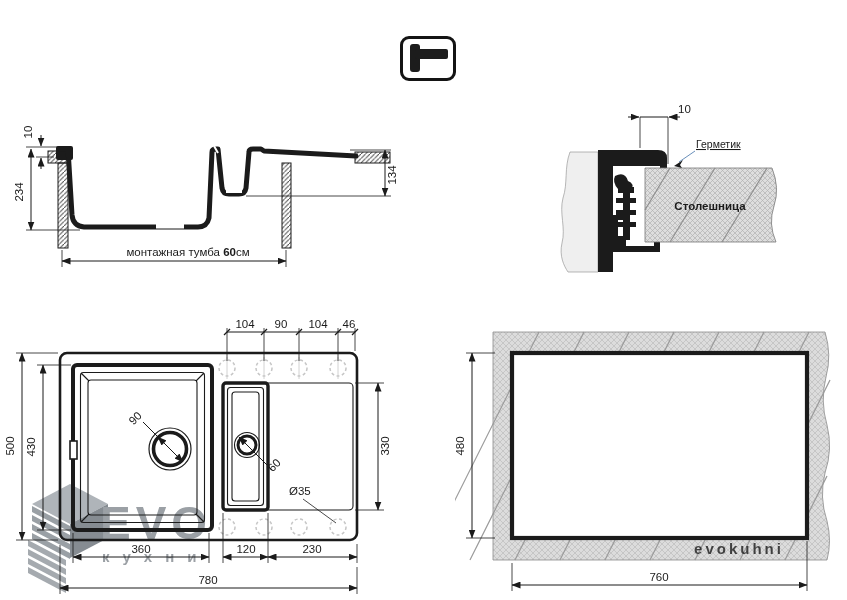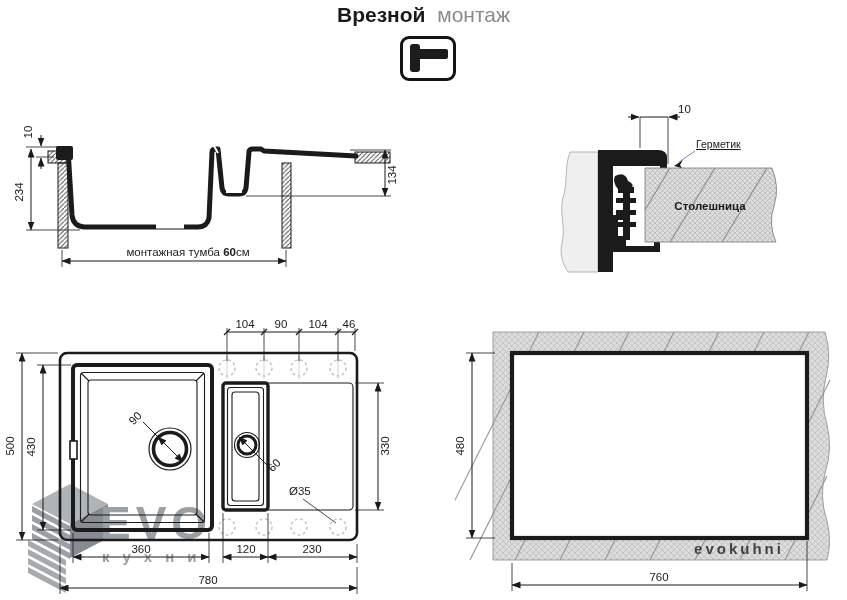--- a/index.html
+++ b/index.html
@@ -20,24 +20,20 @@
   .dim{font-size:11.5px;}
   .dimline{stroke:#1b1b1b;stroke-width:1;fill:none;}
   .ext{stroke:#1b1b1b;stroke-width:.8;fill:none;}
   .thin{stroke:#1b1b1b;stroke-width:1.1;fill:none;}
 </style>
 </head>
 <body>
 
 <div class="canvas">
 
-  <div class="title">
-    <span class="b">Врезной</span>
-    <span class="l">&nbsp;</span><span class="l">монтаж</span>
-  </div>
 
   <div class="mount-icon">
     <svg width="50" height="39" viewBox="0 0 50 39">
       <rect x="7" y="5" width="10" height="28" rx="3" fill="#1c1c1c"></rect>
       <rect x="12" y="10" width="33" height="10" rx="2" fill="#1c1c1c"></rect>
     </svg>
   </div>
 
   <div class="logo">
     <svg width="95" height="118" viewBox="0 0 95 118">

